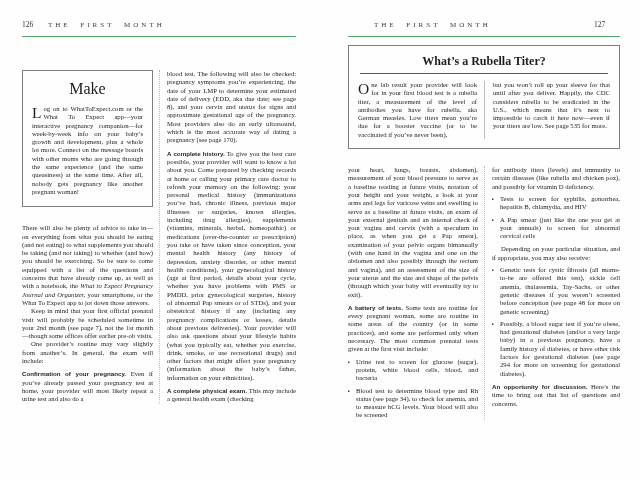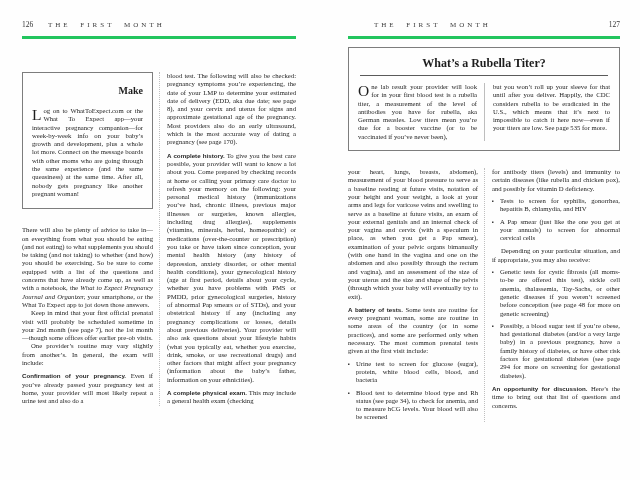--- a/index.html
+++ b/index.html
@@ -2,43 +2,43 @@
 <html><head>
 <meta charset="utf-8">
 <style>
   html,body { margin:0; padding:0; background:#ffffff; }
   body { width:640px; height:480px; overflow:hidden; }
   .spread { display:flex; width:640px; height:480px; background:#fefefe; }
   .page { width:320px; height:480px; box-sizing:border-box; overflow:hidden; }
   .page-left  { padding:20px 24px 0 22px; }
   .page-right { padding:20px 20px 0 28px; }
 
-  .page-header { display:flex; align-items:baseline; border-bottom:3px solid #22c55e; padding-bottom:7px; }
+  .page-header { display:flex; align-items:baseline; border-bottom:1px solid #22c55e; padding-bottom:7px; }
   .header-side { width:26px; font:7.5px "Liberation Serif", serif; color:#333; }
-  .header-side.right { text-align:right; }
+  .header-side.right { text-align:left; }
   .running-head { flex:1; text-align:left; font:7px "Liberation Serif", serif;
                   letter-spacing:3px; word-spacing:5px; color:#3c3c3c; }
 
   .columns { display:flex; }
   .lp-columns { margin-top:33px; }
   .rp-columns { margin-top:17px; }
   .col { width:50%; box-sizing:border-box; }
   .col.c1 { padding-right:6px; }
   .col.c2 { border-left:1px dotted #bfbfbf; padding-left:7px; }
 
   .bt { font:6.7px "Liberation Serif", serif; line-height:8.3px; color:#242424;
         text-align:justify; margin:0; }
   .indent { text-indent:9px; }
   .lead-para { margin-top:5px; }
   .lead { font-family:"Liberation Sans", sans-serif; font-weight:bold; font-size:6.2px; }
   i { font-style:italic; }
 
   .sidebar-box { border:1px solid #7d7d7d; padding:11px 9px 10px; margin-bottom:17px; }
-  .box-title { text-align:right; font-family:"Liberation Serif", serif; font-weight:bold;
-               font-size:10px; line-height:13px; color:#1d1d1d; margin-bottom:10px; }
+  .box-title { text-align:center; font-family:"Liberation Serif", serif; font-weight:normal;
+               font-size:16px; line-height:13px; color:#1d1d1d; margin-bottom:10px; }
 
   .rubella-box { border:1px solid #7d7d7d; padding:8px 9px 9px; margin-top:8px; }
   .rubella-title { text-align:center; font-family:"Liberation Serif", serif; font-weight:bold;
                    font-size:12px; color:#1d1d1d; }
   .rubella-rule { border:0; border-top:1px solid #5a5a5a; margin:4px 2px 7px; }
   .rubella-cols { display:flex; }
   .rubella-cols .rc1 { width:50%; box-sizing:border-box; padding-right:7px; }
   .rubella-cols .rc2 { width:50%; box-sizing:border-box; border-left:1px solid #bdbdbd; padding-left:8px; }
 
   .dropcap { float:left; font-family:"Liberation Serif", serif; font-size:15.5px;

